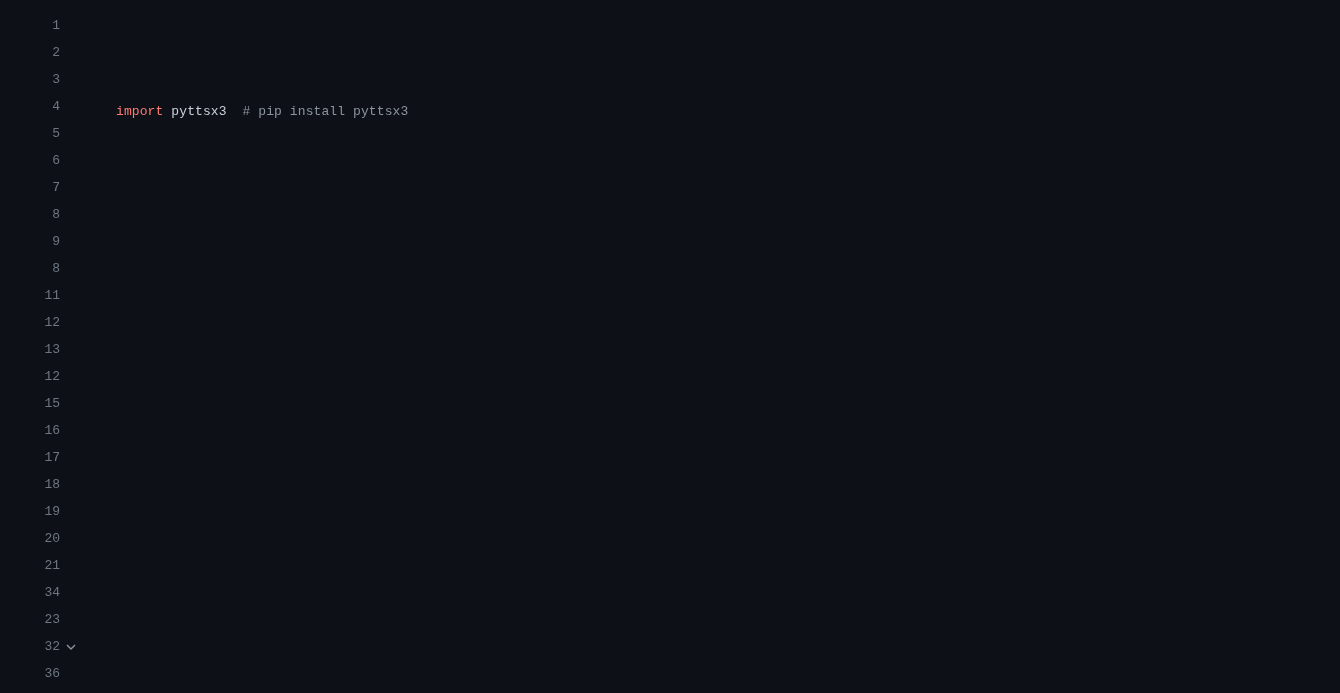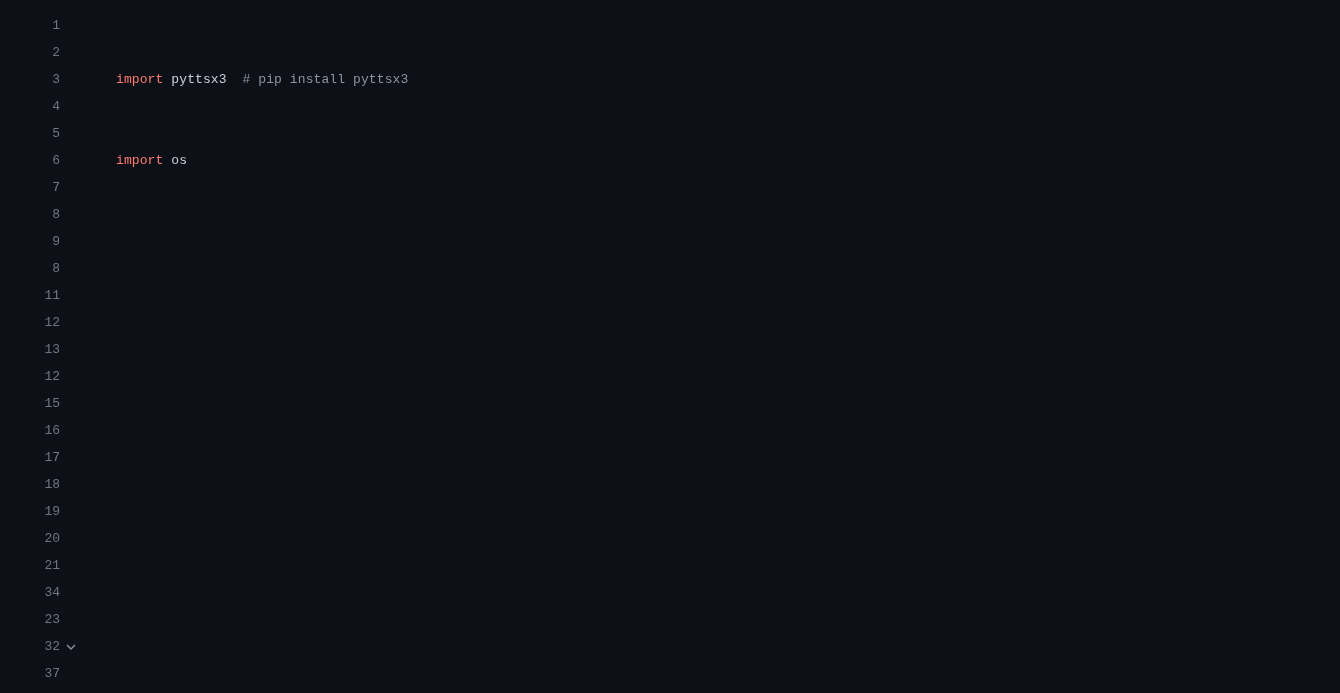--- a/index.html
+++ b/index.html
@@ -41,21 +41,21 @@
     color: #8b949e;
     cursor: pointer;
     font-size: 11px;
   }
   .code {
     flex: 1;
     padding-left: 34px;
     white-space: pre;
     letter-spacing: 0.1px;
   }
-  .line { height: 27px; }
+  .line { height: 27px; margin-top: 32px; }
   .kw-red { color: #ff7b72; }       
   .mod   { color: #c9d1d9; }
   .comment { color: #8b949e; }
 </style>
 </head>
 <body>
 
 <div class="editor">
   <div class="gutter">
     <div class="num">1</div>
@@ -82,26 +82,25 @@
     <div class="num">34</div>
     <div class="num">23</div>
     <div class="num">
       <span>32</span>
       <span class="fold">
         <svg width="10" height="10" viewBox="0 0 10 10">
             <path d="M1 3 L5 7 L9 3" fill="none" stroke="#8b949e" stroke-width="1.4"></path>
           </svg>
       </span>
     </div>
-    <div class="num">37</div>
+    <div class="num">36</div>
   </div>
 
   <div class="code">
     <div class="line"><span class="kw-red">import</span><span> </span><span class="mod">pyttsx3</span><span>  </span><span class="comment"># pip install pyttsx3</span></div>
-    <div class="line"><span class="kw-red">import</span><span> </span><span class="mod">os</span></div>
     
     
     
     
     
     
     
     
     
     

